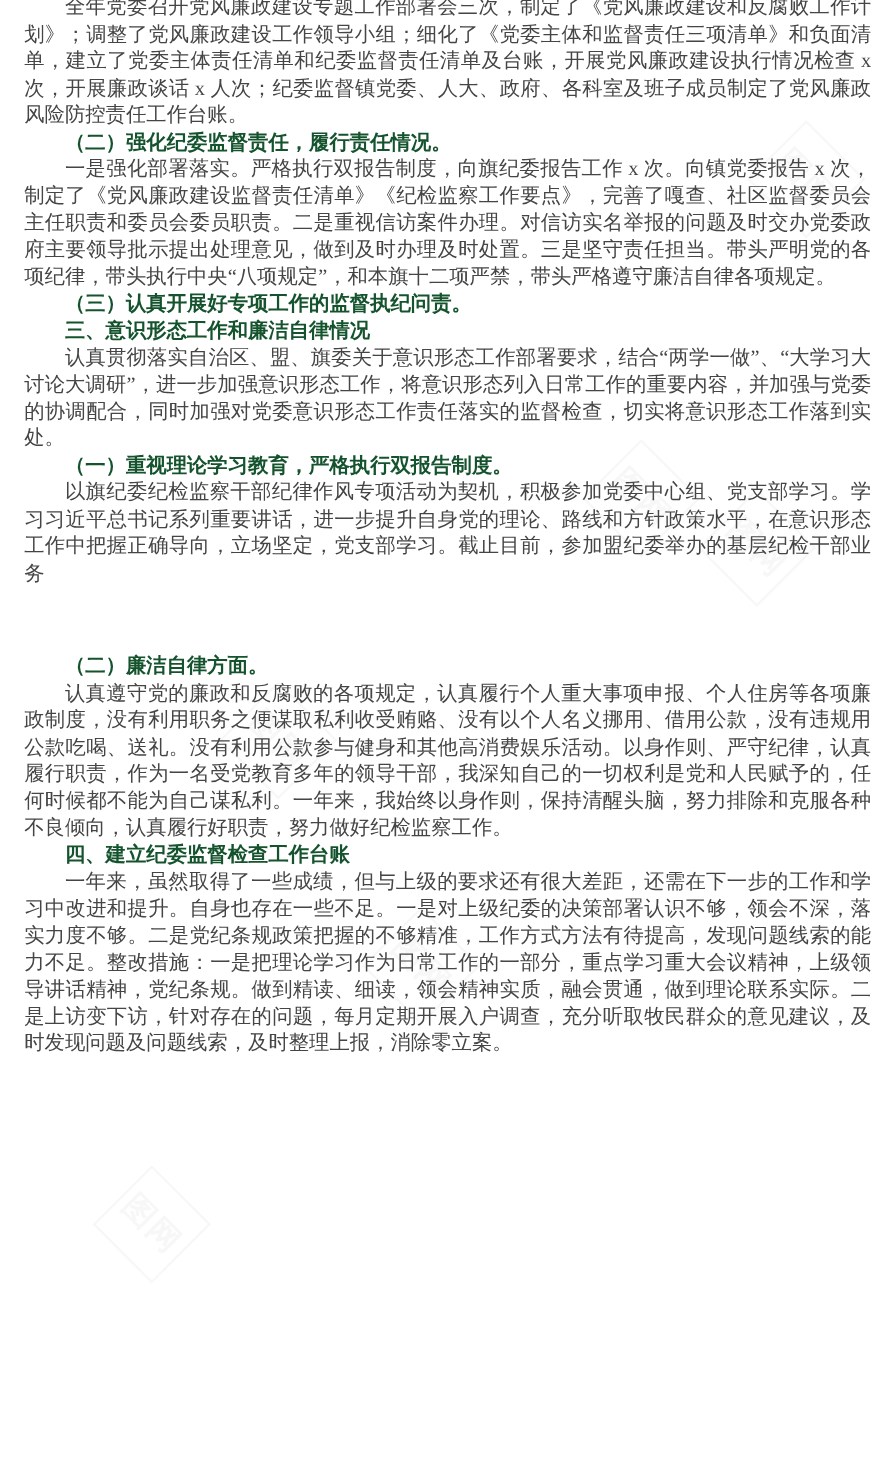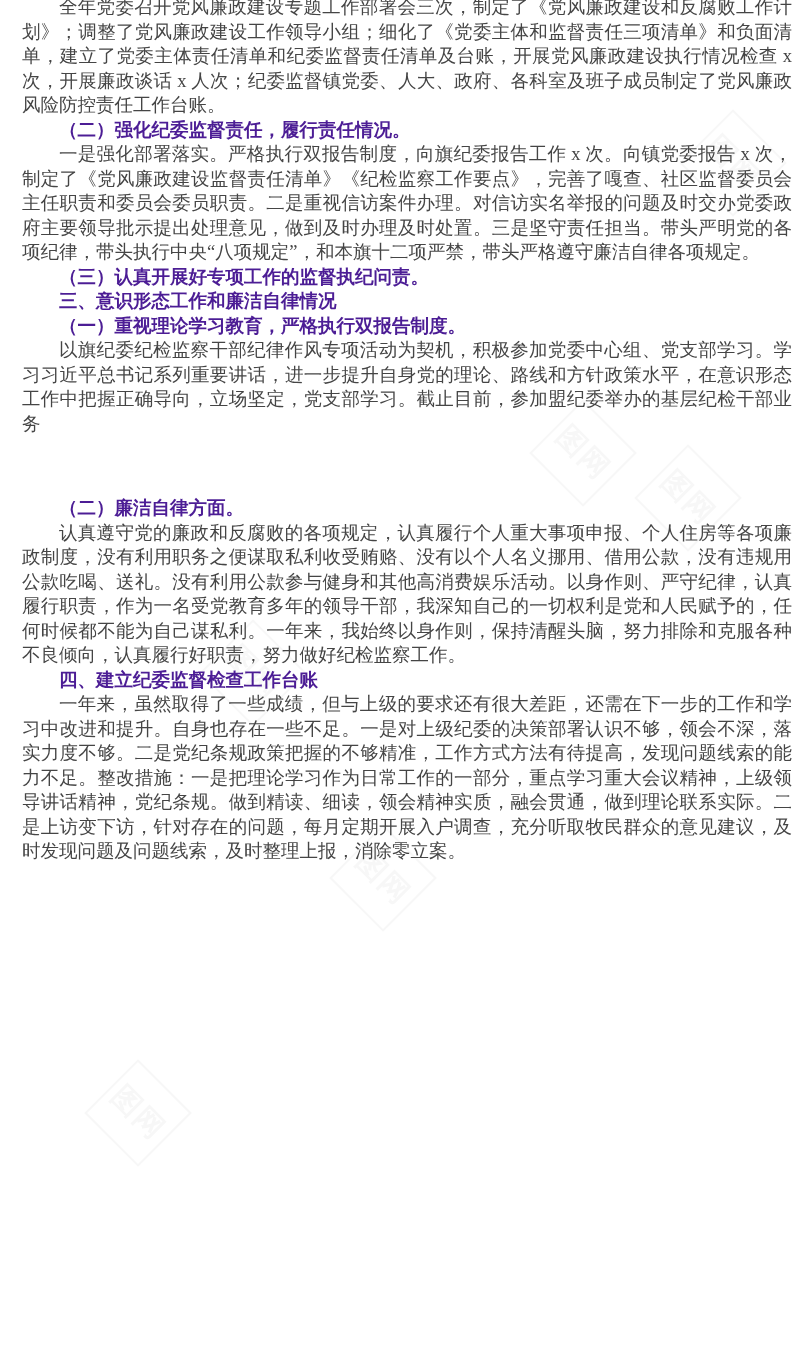--- a/index.html
+++ b/index.html
@@ -32,21 +32,21 @@
     text-justify: inter-ideograph;
   }
   .content p {
     margin: 0;
     padding: 0;
   }
   .para.ind { text-indent: 37px; }
   .para.noind { text-indent: 0; }
   .heading {
     font-weight: bold;
-    color: #4c1d95;
+    color: #14532d;
     text-indent: 37px;
   }
   .page-gap { height: 60px; }
   .watermark-layer {
     position: absolute;
     inset: 0;
     z-index: 1;
     pointer-events: none;
   }
   .wm {
@@ -88,20 +88,21 @@
       <div class="wm" style="left: 100px; top: 1080px;">
         <span>图网</span>
       </div>
     </div>
   <div class="content">
       <p class="para ind">全年党委召开党风廉政建设专题工作部署会三次，制定了《党风廉政建设和反腐败工作计划》；调整了党风廉政建设工作领导小组；细化了《党委主体和监督责任三项清单》和负面清单，建立了党委主体责任清单和纪委监督责任清单及台账，开展党风廉政建设执行情况检查 x 次，开展廉政谈话 x 人次；纪委监督镇党委、人大、政府、各科室及班子成员制定了党风廉政风险防控责任工作台账。</p>
       <p class="heading">（二）强化纪委监督责任，履行责任情况。</p>
       <p class="para ind">一是强化部署落实。严格执行双报告制度，向旗纪委报告工作 x 次。向镇党委报告 x 次，制定了《党风廉政建设监督责任清单》《纪检监察工作要点》，完善了嘎查、社区监督委员会主任职责和委员会委员职责。二是重视信访案件办理。对信访实名举报的问题及时交办党委政府主要领导批示提出处理意见，做到及时办理及时处置。三是坚守责任担当。带头严明党的各项纪律，带头执行中央“八项规定”，和本旗十二项严禁，带头严格遵守廉洁自律各项规定。</p>
       <p class="heading">（三）认真开展好专项工作的监督执纪问责。</p>
       <p class="heading">三、意识形态工作和廉洁自律情况</p>
+      <p class="para ind">认真贯彻落实自治区、盟、旗委关于意识形态工作部署要求，结合“两学一做”、“大学习大讨论大调研”，进一步加强意识形态工作，将意识形态列入日常工作的重要内容，并加强与党委的协调配合，同时加强对党委意识形态工作责任落实的监督检查，切实将意识形态工作落到实处。</p>
       <p class="heading">（一）重视理论学习教育，严格执行双报告制度。</p>
       <p class="para ind">以旗纪委纪检监察干部纪律作风专项活动为契机，积极参加党委中心组、党支部学习。学习习近平总书记系列重要讲话，进一步提升自身党的理论、路线和方针政策水平，在意识形态工作中把握正确导向，立场坚定，党支部学习。截止目前，参加盟纪委举办的基层纪检干部业务</p>
       <div class="page-gap"></div>
       <p class="heading">（二）廉洁自律方面。</p>
       <p class="para ind">认真遵守党的廉政和反腐败的各项规定，认真履行个人重大事项申报、个人住房等各项廉政制度，没有利用职务之便谋取私利收受贿赂、没有以个人名义挪用、借用公款，没有违规用公款吃喝、送礼。没有利用公款参与健身和其他高消费娱乐活动。以身作则、严守纪律，认真履行职责，作为一名受党教育多年的领导干部，我深知自己的一切权利是党和人民赋予的，任何时候都不能为自己谋私利。一年来，我始终以身作则，保持清醒头脑，努力排除和克服各种不良倾向，认真履行好职责，努力做好纪检监察工作。</p>
       <p class="heading">四、建立纪委监督检查工作台账</p>
       <p class="para ind">一年来，虽然取得了一些成绩，但与上级的要求还有很大差距，还需在下一步的工作和学习中改进和提升。自身也存在一些不足。一是对上级纪委的决策部署认识不够，领会不深，落实力度不够。二是党纪条规政策把握的不够精准，工作方式方法有待提高，发现问题线索的能力不足。整改措施：一是把理论学习作为日常工作的一部分，重点学习重大会议精神，上级领导讲话精神，党纪条规。做到精读、细读，领会精神实质，融会贯通，做到理论联系实际。二是上访变下访，针对存在的问题，每月定期开展入户调查，充分听取牧民群众的意见建议，及时发现问题及问题线索，及时整理上报，消除零立案。</p>
     </div>
 </div>
 

